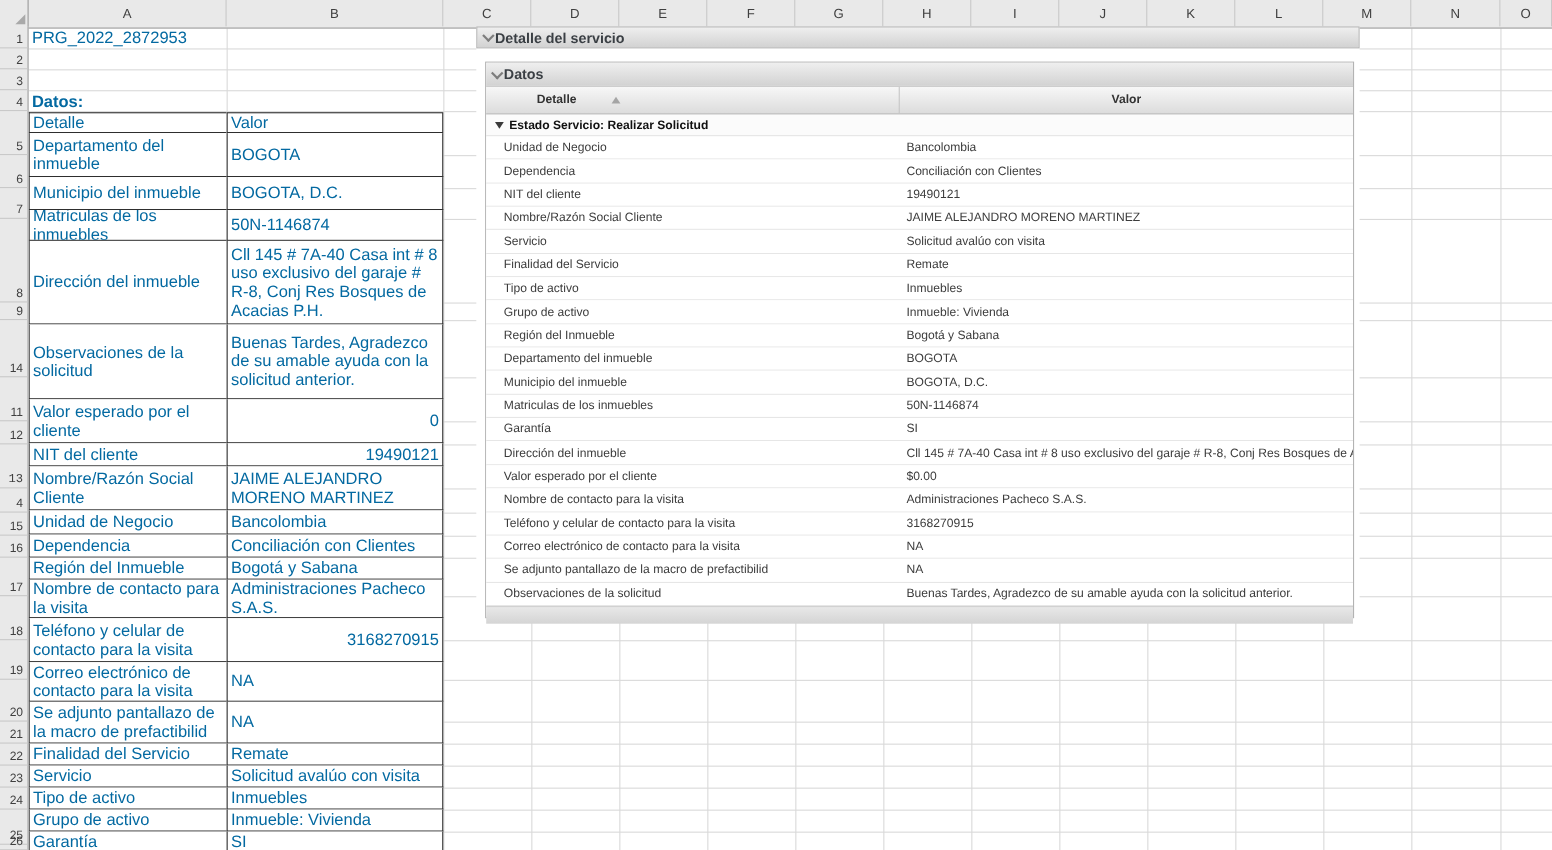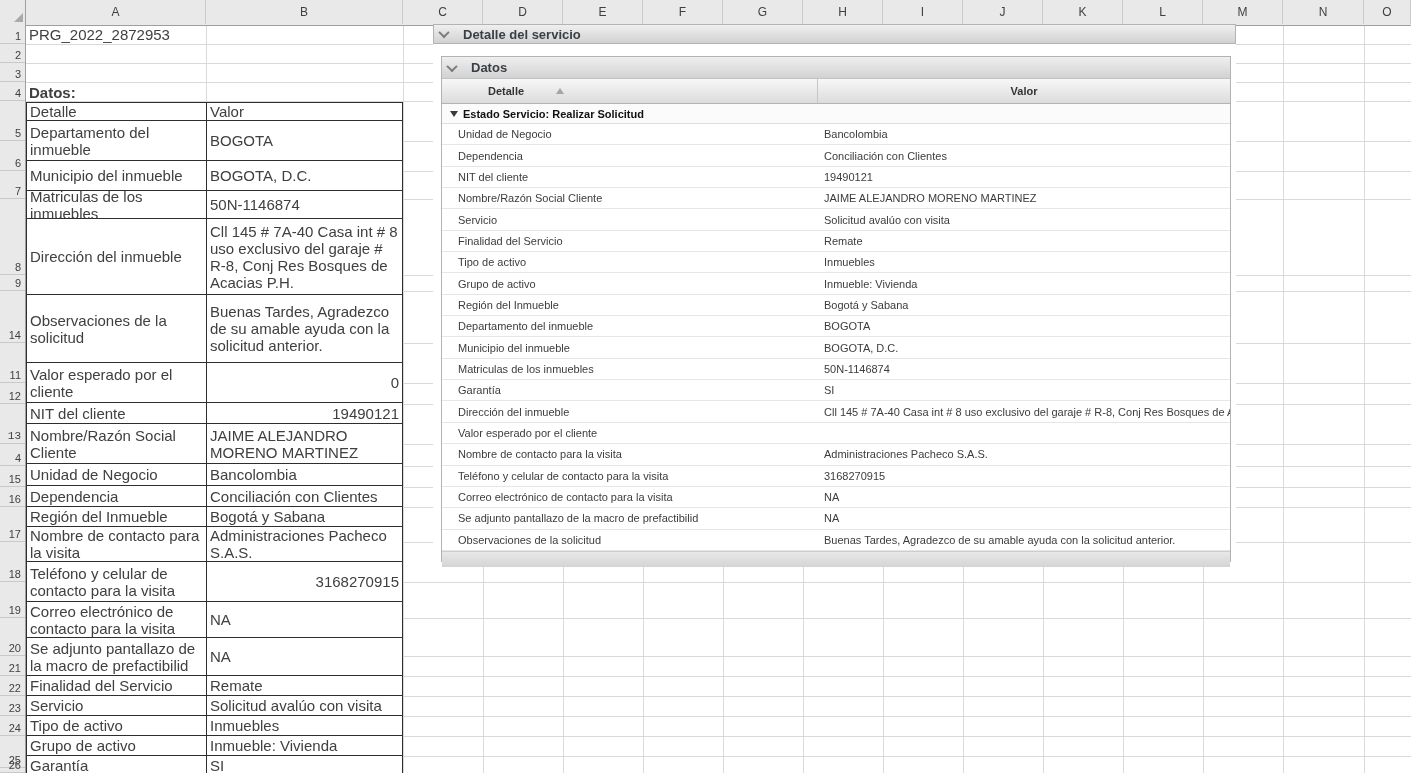--- a/index.html
+++ b/index.html
@@ -17,36 +17,36 @@
   .rowh{position:absolute;left:0;width:25px;box-sizing:border-box;border-bottom:1px solid #c9c9c9;font-size:11px;color:#3f3f3f;display:flex;align-items:flex-end;justify-content:flex-end;padding:0 4px 1px 0;}
 
   
   #gridlines{position:absolute;left:0;top:0;width:1411px;height:773px;z-index:1;}
   .vline{position:absolute;top:25px;bottom:0;width:1px;background:#d9d9d9;}
   .hline{position:absolute;left:26px;right:0;height:1px;background:#d9d9d9;}
 
   
   #ab-table{position:absolute;left:26px;top:25px;width:377px;z-index:2;}
   .lrow{display:flex;box-sizing:border-box;}
-  .lcell{box-sizing:border-box;font-size:15px;line-height:17px;color:#404040;display:flex;align-items:center;overflow:hidden;padding:1px 3px;}
+  .lcell{box-sizing:border-box;font-size:15px;line-height:17px;color:#0369a1;display:flex;align-items:center;overflow:hidden;padding:1px 3px;}
   .lcell .tx{width:100%;}
   .ca{width:180px;}
   .cb{width:197px;}
   .plainrow .lcell{background:transparent;}
   .brow .lcell{background:#fff;border-left:1px solid #2e2e2e;border-bottom:1px solid #2e2e2e;}
   .brow .cb{border-right:1px solid #2e2e2e;}
   .btop .lcell{border-top:1px solid #2e2e2e;}
   .bold{font-weight:bold;}
   .alr .tx{text-align:right;}
 
   
   #panel{position:absolute;left:433px;top:24px;width:803px;height:538px;background:#fff;z-index:5;}
   #panel-titlebar{position:absolute;left:0;top:0;width:803px;height:20px;background:linear-gradient(#efefef,#d2d2d2);border:1px solid #b3b3b3;box-sizing:border-box;display:flex;align-items:center;}
   .chev{width:6px;height:6px;border-right:2px solid #7d7d7d;border-bottom:2px solid #7d7d7d;transform:rotate(45deg) translate(-1px,-1px);margin-left:6px;flex:none;}
-  .bar-title{font-size:13px;font-weight:bold;color:#3a3f44;margin-left:15px;white-space:nowrap;}
+  .bar-title{font-size:13px;font-weight:bold;color:#3a3f44;margin-left:2px;white-space:nowrap;}
   #datos-box{position:absolute;left:8px;top:32px;width:790px;height:506px;border:1px solid #b3b3b3;box-sizing:border-box;background:#fff;display:flex;flex-direction:column;}
   #datos-bar{height:21px;flex:none;background:linear-gradient(#efefef,#d2d2d2);border-bottom:1px solid #c3c3c3;display:flex;align-items:center;text-align:center;}
   #grid-header{height:24px;flex:none;background:linear-gradient(#f7f7f7,#dcdcdc);border-bottom:1px solid #b3b3b3;display:flex;position:relative;}
   .gh-detalle{width:376px;flex:none;display:flex;align-items:center;box-sizing:border-box;padding-left:46px;border-right:1px solid #c6c6c6;}
   .gh-detalle .lbl{font-size:11px;font-weight:bold;color:#333;}
   .sort-up{width:0;height:0;border-left:4px solid transparent;border-right:4px solid transparent;border-bottom:6px solid #a5a5a5;margin-left:32px;}
   .gh-valor{flex:1;display:flex;align-items:center;justify-content:center;font-size:11px;font-weight:bold;color:#333;}
   #group-row{height:19px;flex:none;background:#fbfbfb;border-bottom:1px solid #dedede;display:flex;align-items:center;}
   #group-row .gtri{width:0;height:0;border-left:4px solid transparent;border-right:4px solid transparent;border-top:6px solid #3a3a3a;margin-left:8px;flex:none;}
   #group-row .gtxt{font-size:11px;font-weight:bold;color:#111;margin-left:5px;white-space:nowrap;}
@@ -419,20 +419,21 @@
           <div class="prow">
             <div class="plabel">Garantía</div>
             <div class="pvalue">SI</div>
           </div>
           <div class="prow">
             <div class="plabel">Dirección del inmueble</div>
             <div class="pvalue">Cll 145 # 7A-40 Casa int # 8 uso exclusivo del garaje # R-8, Conj Res Bosques de Acacias P.H.</div>
           </div>
           <div class="prow">
             <div class="plabel">Valor esperado por el cliente</div>
+            <div class="pvalue">$0.00</div>
           </div>
           <div class="prow">
             <div class="plabel">Nombre de contacto para la visita</div>
             <div class="pvalue">Administraciones Pacheco S.A.S.</div>
           </div>
           <div class="prow">
             <div class="plabel">Teléfono y celular de contacto para la visita</div>
             <div class="pvalue">3168270915</div>
           </div>
           <div class="prow">

